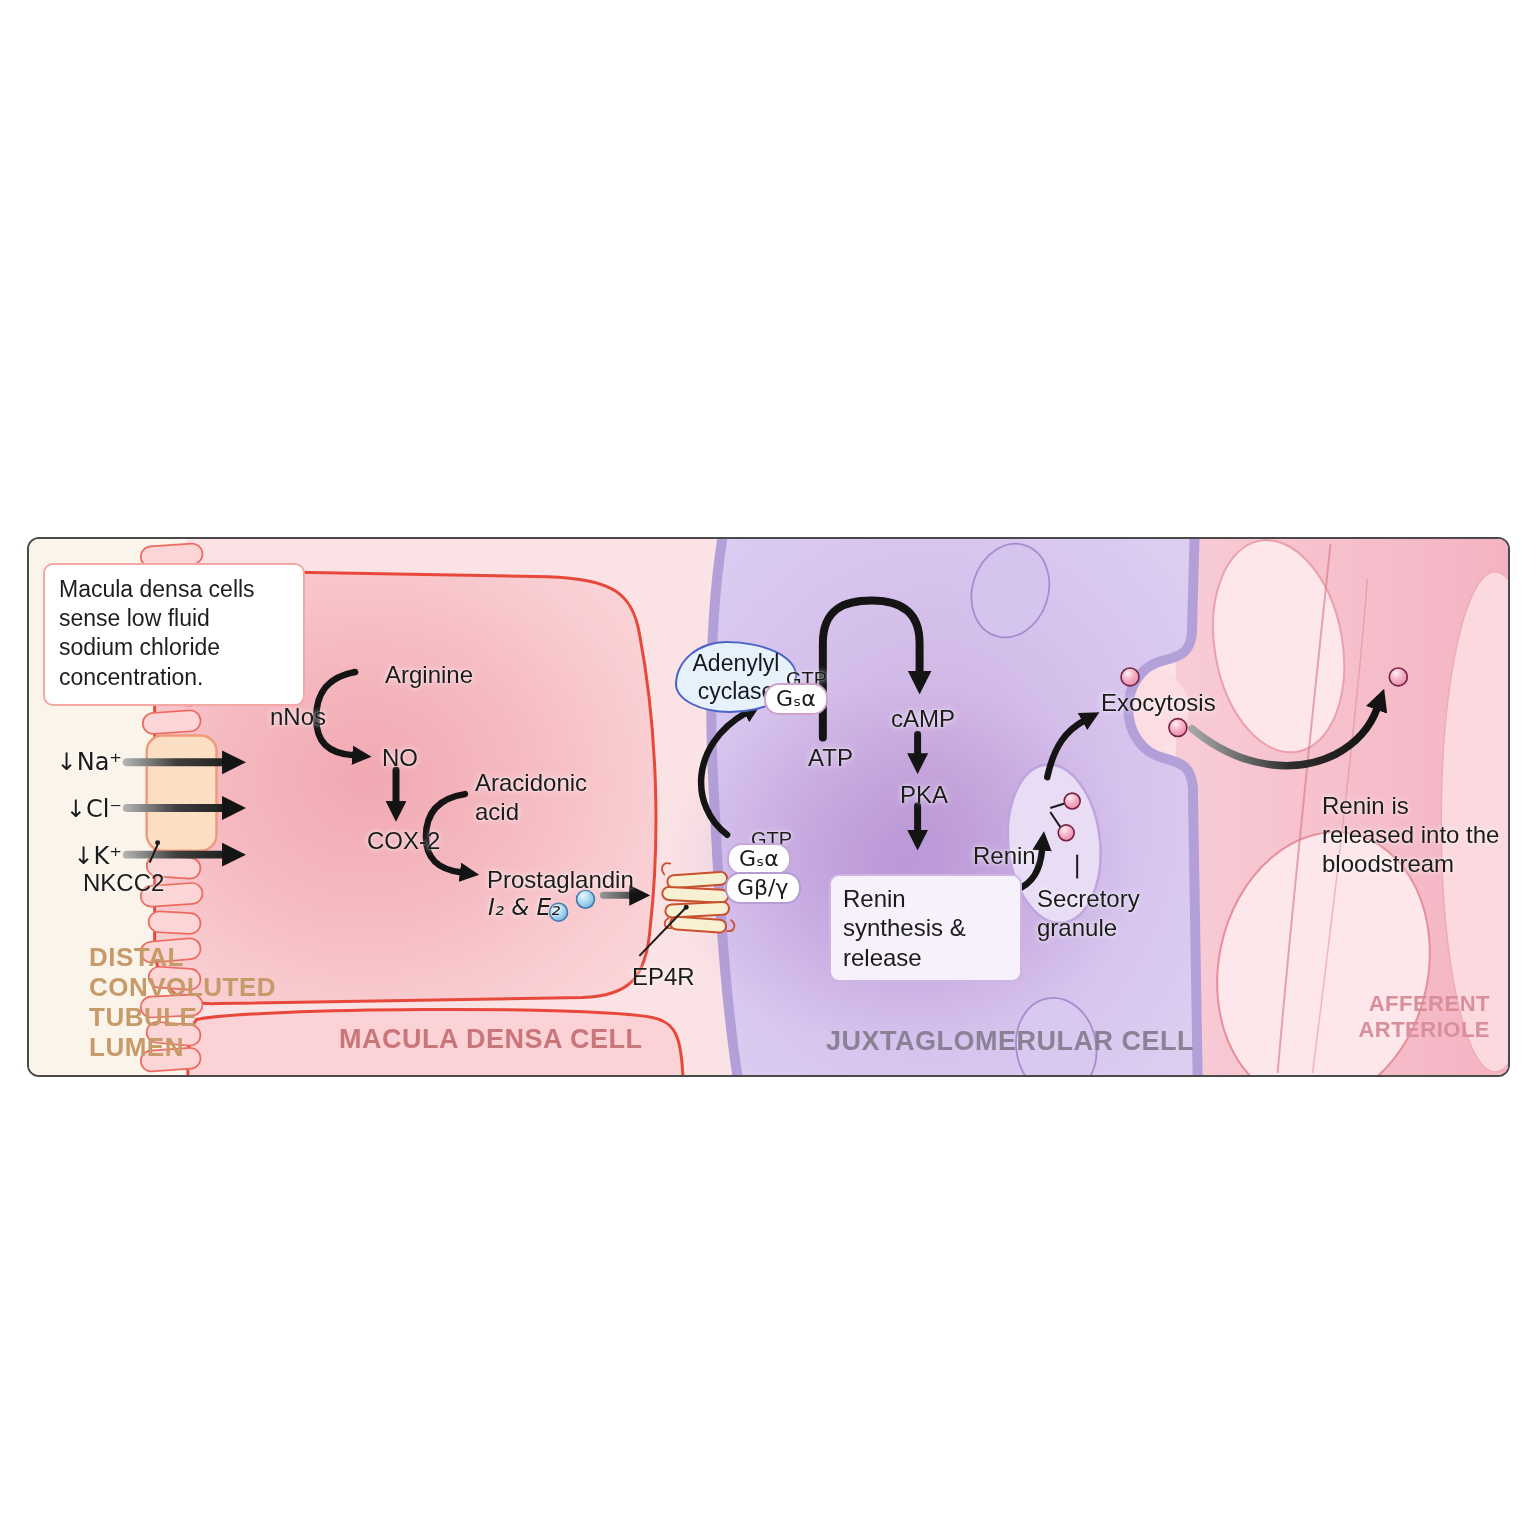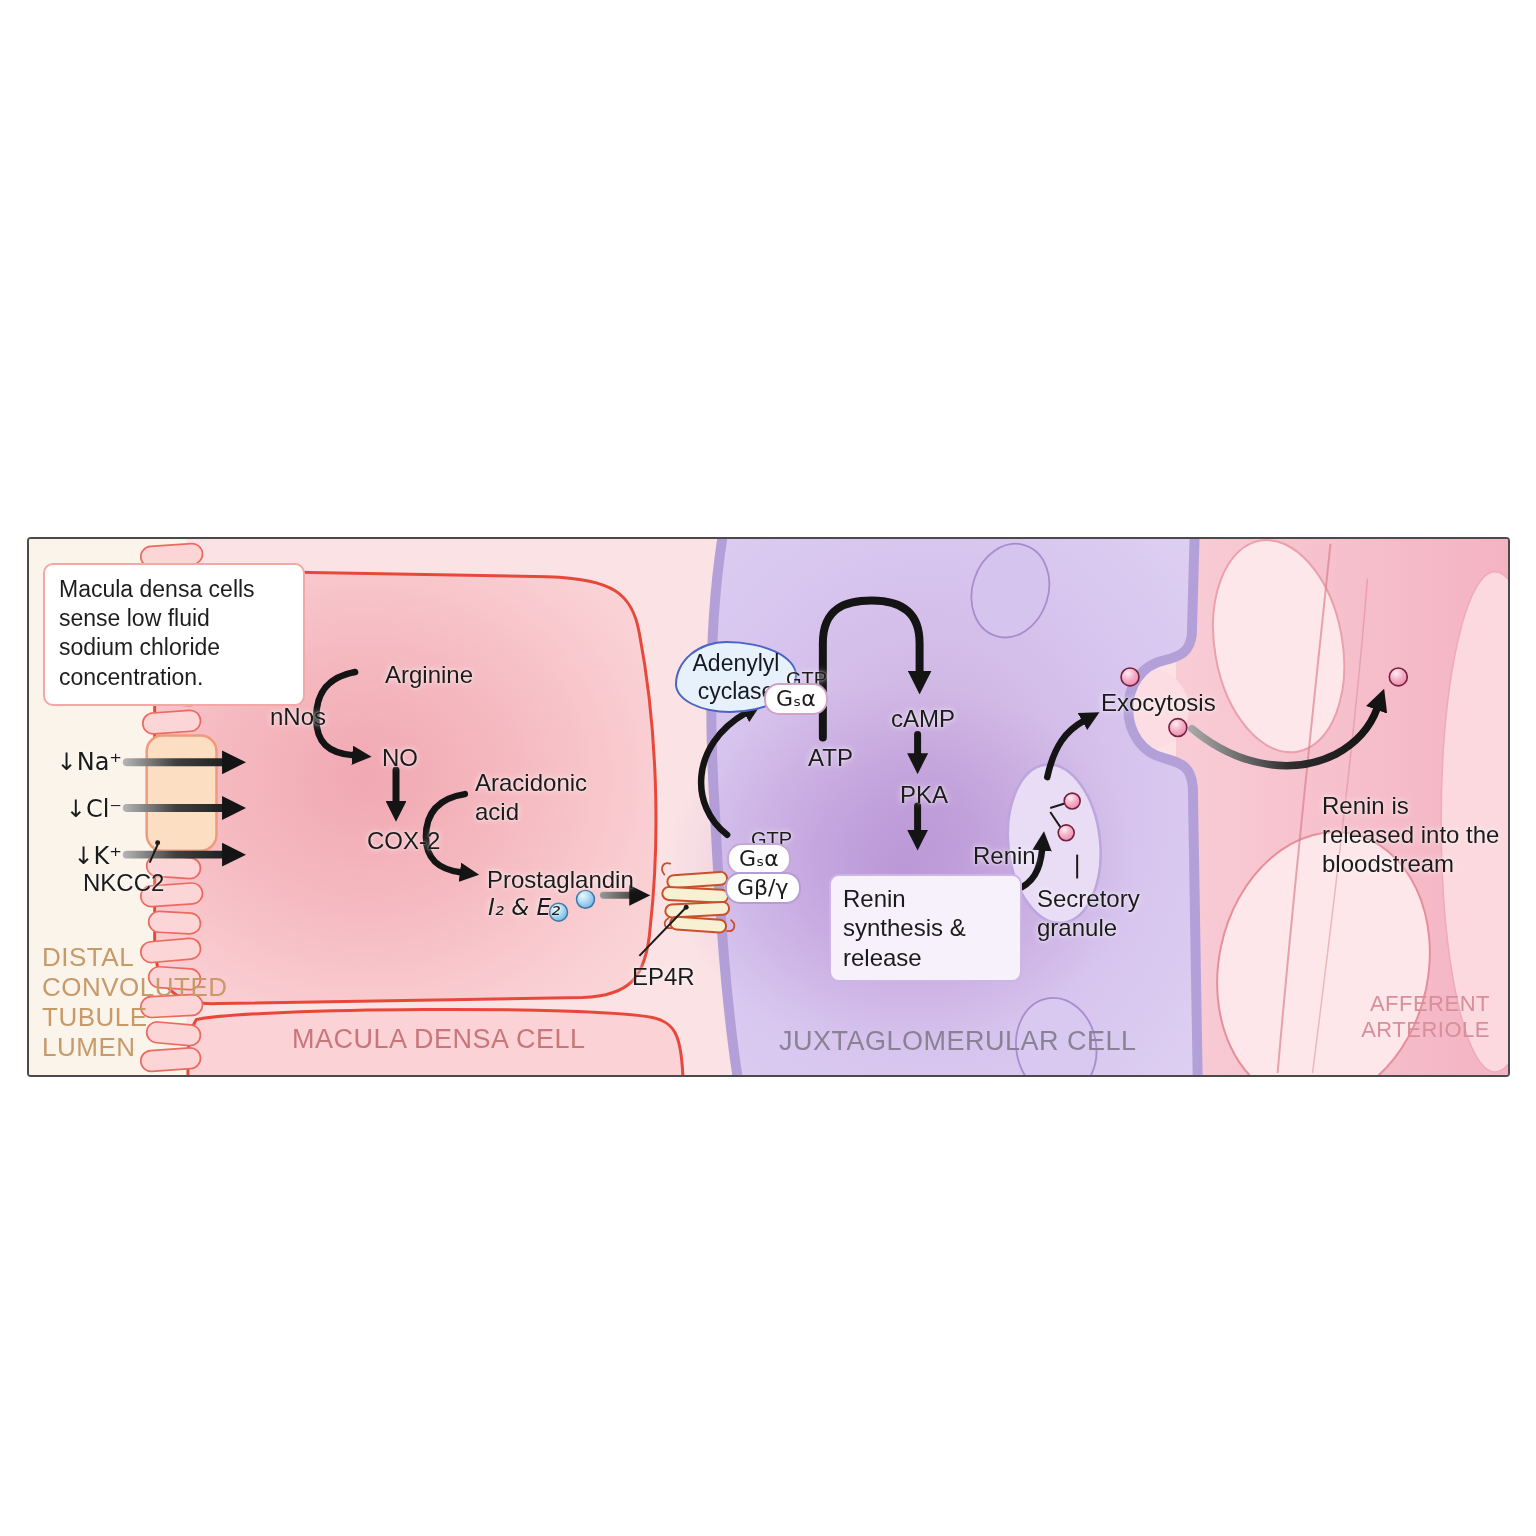--- a/index.html
+++ b/index.html
@@ -1,29 +1,29 @@
 <!DOCTYPE html>
 <html><head>
 <meta charset="utf-8">
 <style>
   html,body{margin:0;padding:0;background:#ffffff;}
   #canvas{position:relative;width:1536px;height:1536px;background:#ffffff;overflow:hidden;
     font-family:"Liberation Sans",sans-serif;}
   #panel{position:absolute;left:27px;top:537px;width:1483px;height:540px;
-    border:2.5px solid #4a4a4a;border-radius:4px;box-sizing:border-box;overflow:hidden;background:#fbe2e5;}
+    border:2.5px solid #4a4a4a;border-radius:12px;box-sizing:border-box;overflow:hidden;background:#fbe2e5;}
   #art{position:absolute;left:0;top:0;width:100%;height:100%;}
   .lbl{position:absolute;color:#1b1b1b;font-size:24px;line-height:1.2;white-space:nowrap;
     text-shadow:0 0 6px rgba(255,255,255,.85),0 0 2px rgba(255,255,255,.7);}
   .wrap{white-space:normal;}
   .dv{font-family:"DejaVu Sans","Liberation Sans",sans-serif;}
   .small{font-size:20px;}
   .infoBox{position:absolute;left:14px;top:24px;width:230px;background:#ffffff;
     border:2px solid #f3a8a5;border-radius:10px;padding:10px 14px 12px 14px;
     font-size:23px;line-height:1.27;color:#1d1d1d;white-space:normal;}
-  .regionLbl{font-weight:400;letter-spacing:.5px;text-shadow:none;}
+  .regionLbl{font-weight:700;letter-spacing:.5px;text-shadow:none;margin-left:47px;}
   .pill{position:absolute;background:#ffffff;border-radius:15px;padding:1px 10px 2px 10px;
     font-size:22px;color:#1b1b1b;font-family:"DejaVu Sans","Liberation Sans",sans-serif;white-space:nowrap;}
   .pill.pinkb{border:2px solid #cfa3c8;}
   .pill.purb{border:2px solid #c5a8d8;}
   .pill.purb2{border:2px solid #b49dd4;}
   .acBlob{position:absolute;left:646px;top:102px;width:102px;background:#e7f1fc;
     border:2.5px solid #4a63c4;border-radius:42% 58% 55% 45% / 60% 48% 52% 40%;
     padding:6px 8px;font-size:23px;line-height:1.22;text-align:center;color:#15181f;white-space:normal;}
   .reninBox{position:absolute;left:800px;top:335px;width:165px;background:#f7f1fc;
     border:2px solid #cdb5e5;border-radius:10px;padding:8px 12px;

